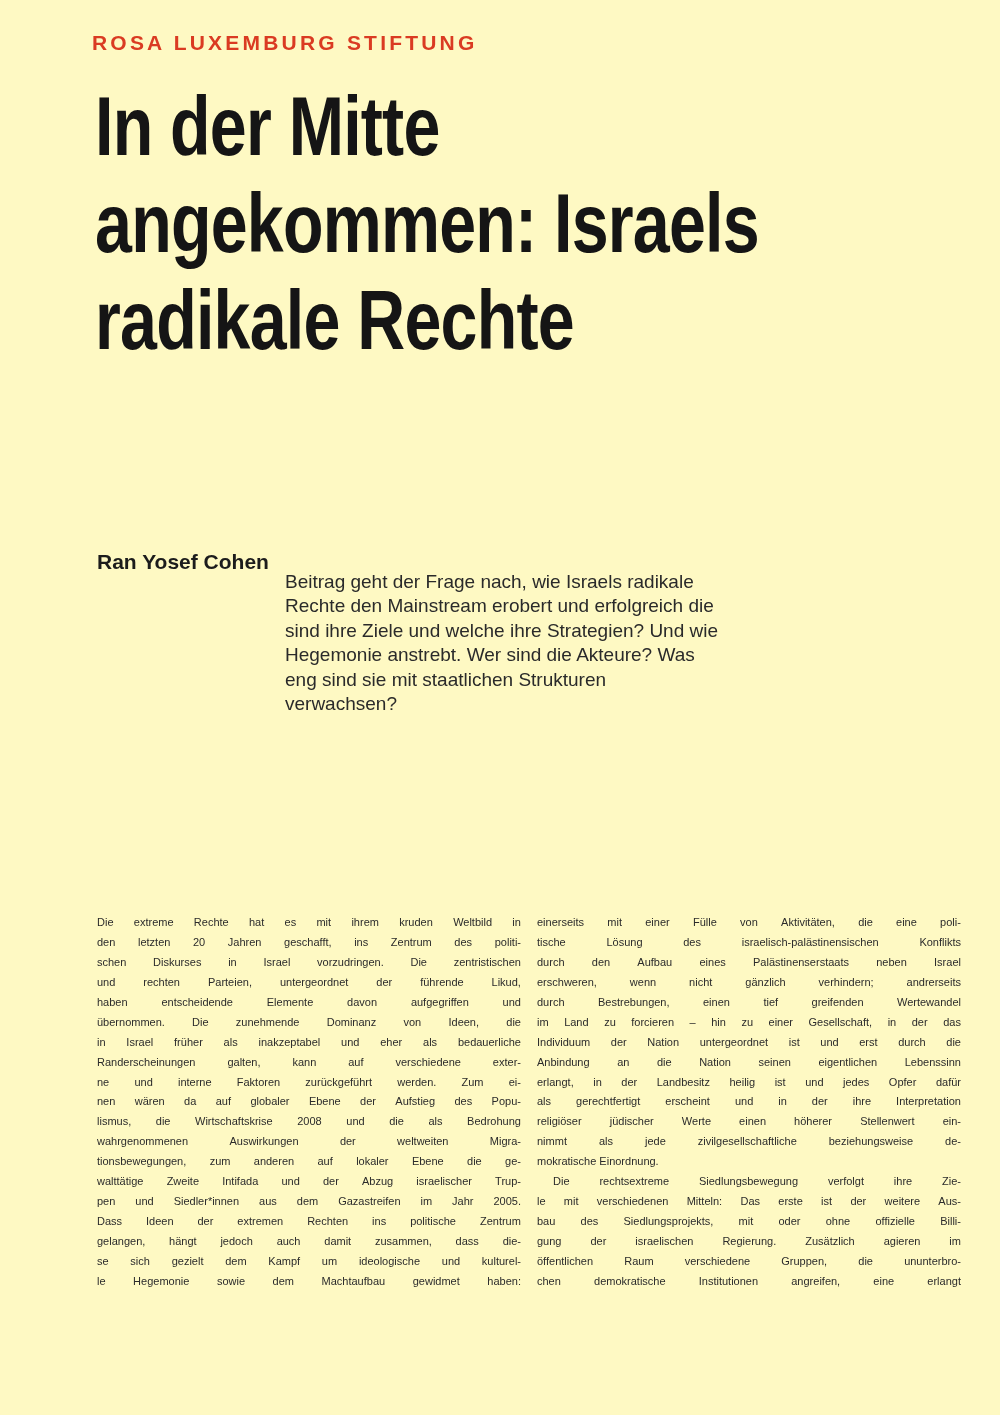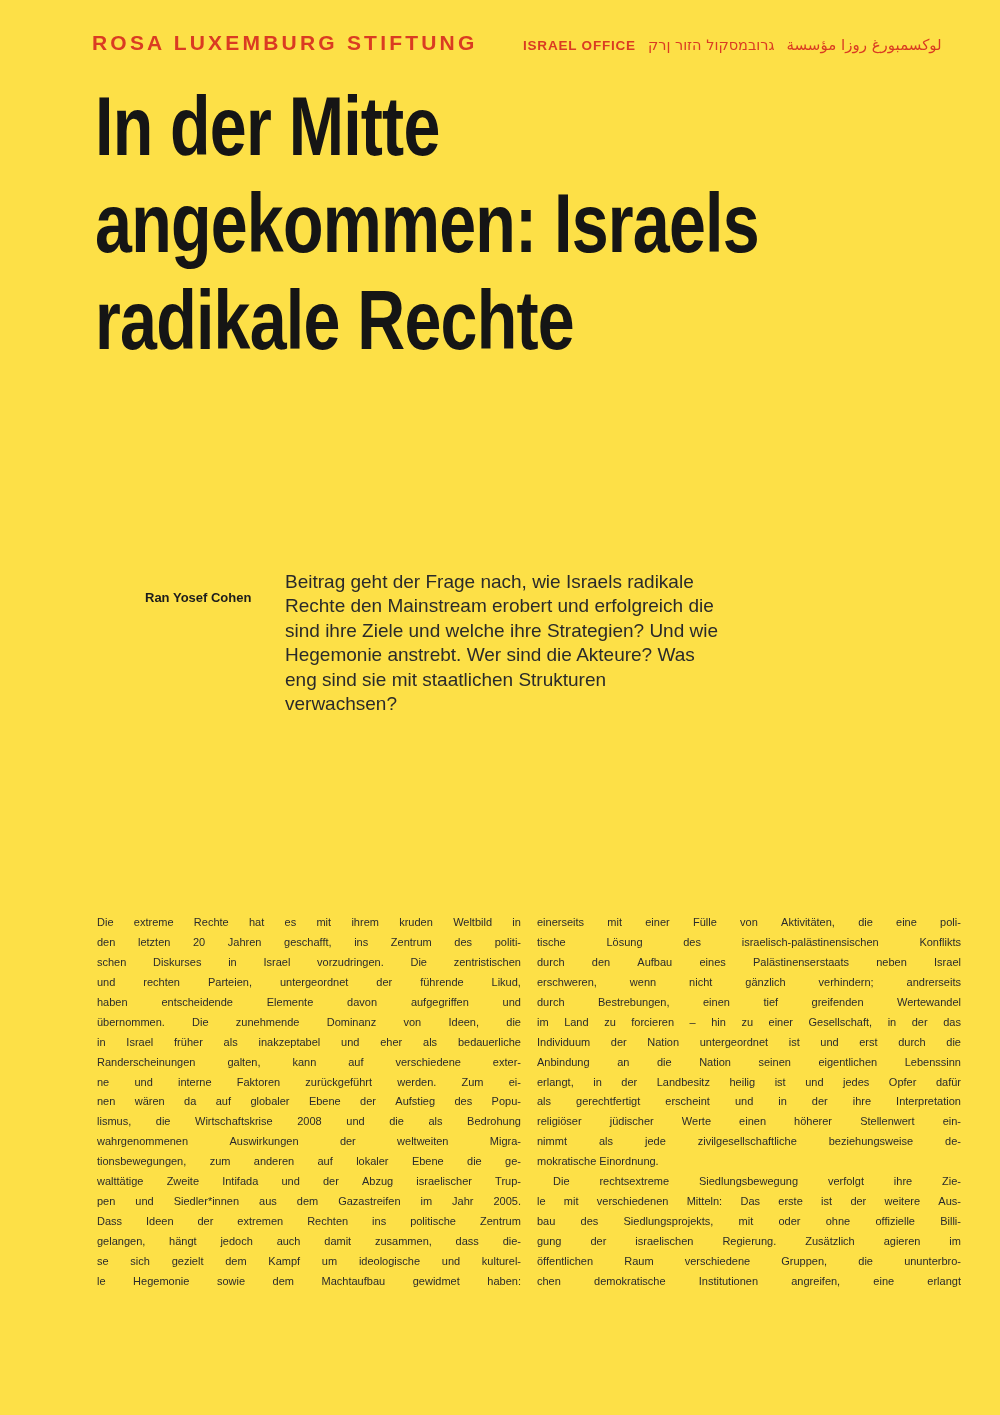--- a/index.html
+++ b/index.html
@@ -1,21 +1,21 @@
 <!DOCTYPE html>
 <html style="--accent: #da3b22;"><head>
 <meta charset="utf-8">
 <style>
   html,body{margin:0;padding:0;}
   body{
     width:1000px;height:1415px;background:#ffffff;position:relative;
     font-family:"Liberation Sans",sans-serif;color:#2a2a2a;
     -webkit-font-smoothing:antialiased;overflow:hidden;
   }
-  .page{position:absolute;inset:0;background:#fde047;}
+  .page{position:absolute;inset:0;background:#fef9c3;}
 
   
   .logo{
     position:absolute;left:92px;top:31px;
     font-size:21px;font-weight:bold;letter-spacing:3.2px;
     color:var(--accent,#da3b22);white-space:nowrap;
   }
   .intl{
     position:absolute;left:523px;top:36px;direction:ltr;
     display:flex;align-items:baseline;gap:12px;
@@ -31,46 +31,41 @@
   
   .headline{
     position:absolute;left:95px;top:78px;margin:0;
     font-size:83px;line-height:97px;font-weight:bold;letter-spacing:-1px;
     color:#151515;transform:scaleX(0.80);transform-origin:left top;
   }
   .headline .line{white-space:nowrap;}
 
   
   .author{
-    position:absolute;left:97px;top:586px;
-    font-size:13px;font-weight:bold;line-height:24.4px;color:#1c1c1c;white-space:nowrap;margin-left:48px;
+    position:absolute;left:97px;top:550px;
+    font-size:21px;font-weight:bold;line-height:24.4px;color:#1c1c1c;white-space:nowrap;
   }
   .intro{position:absolute;left:285px;top:570px;width:520px;color:#2a2a2a;}
   .intro .line{font-size:19px;line-height:24.4px;white-space:nowrap;}
 
   
   .col{position:absolute;top:913px;color:#2b2b2b;}
   .col-left{left:97px;width:424px;}
   .col-right{left:537px;width:424px;}
   .bline{font-size:11px;line-height:19.95px;height:19.95px;white-space:nowrap;}
   .bline.j{display:flex;justify-content:space-between;}
   .bline.indent{padding-left:16px;}
 </style>
 </head>
 <body>
 
 <div class="page">
 
   <div class="logo">ROSA LUXEMBURG STIFTUNG</div>
 
-  <div class="intl">
-    <span class="office">ISRAEL OFFICE</span>
-    <span class="hebrew">קרן רוזה לוקסמבורג</span>
-    <span class="arabic">مؤسسة ‎روزا ‎لوكسمبورغ</span>
-  </div>
 
   <h1 class="headline">
       <div class="line">In der Mitte</div>
       <div class="line">angekommen: Israels</div>
       <div class="line">radikale Rechte</div>
     </h1>
 
   <div class="author">Ran Yosef Cohen</div>
 
   <div class="intro">

